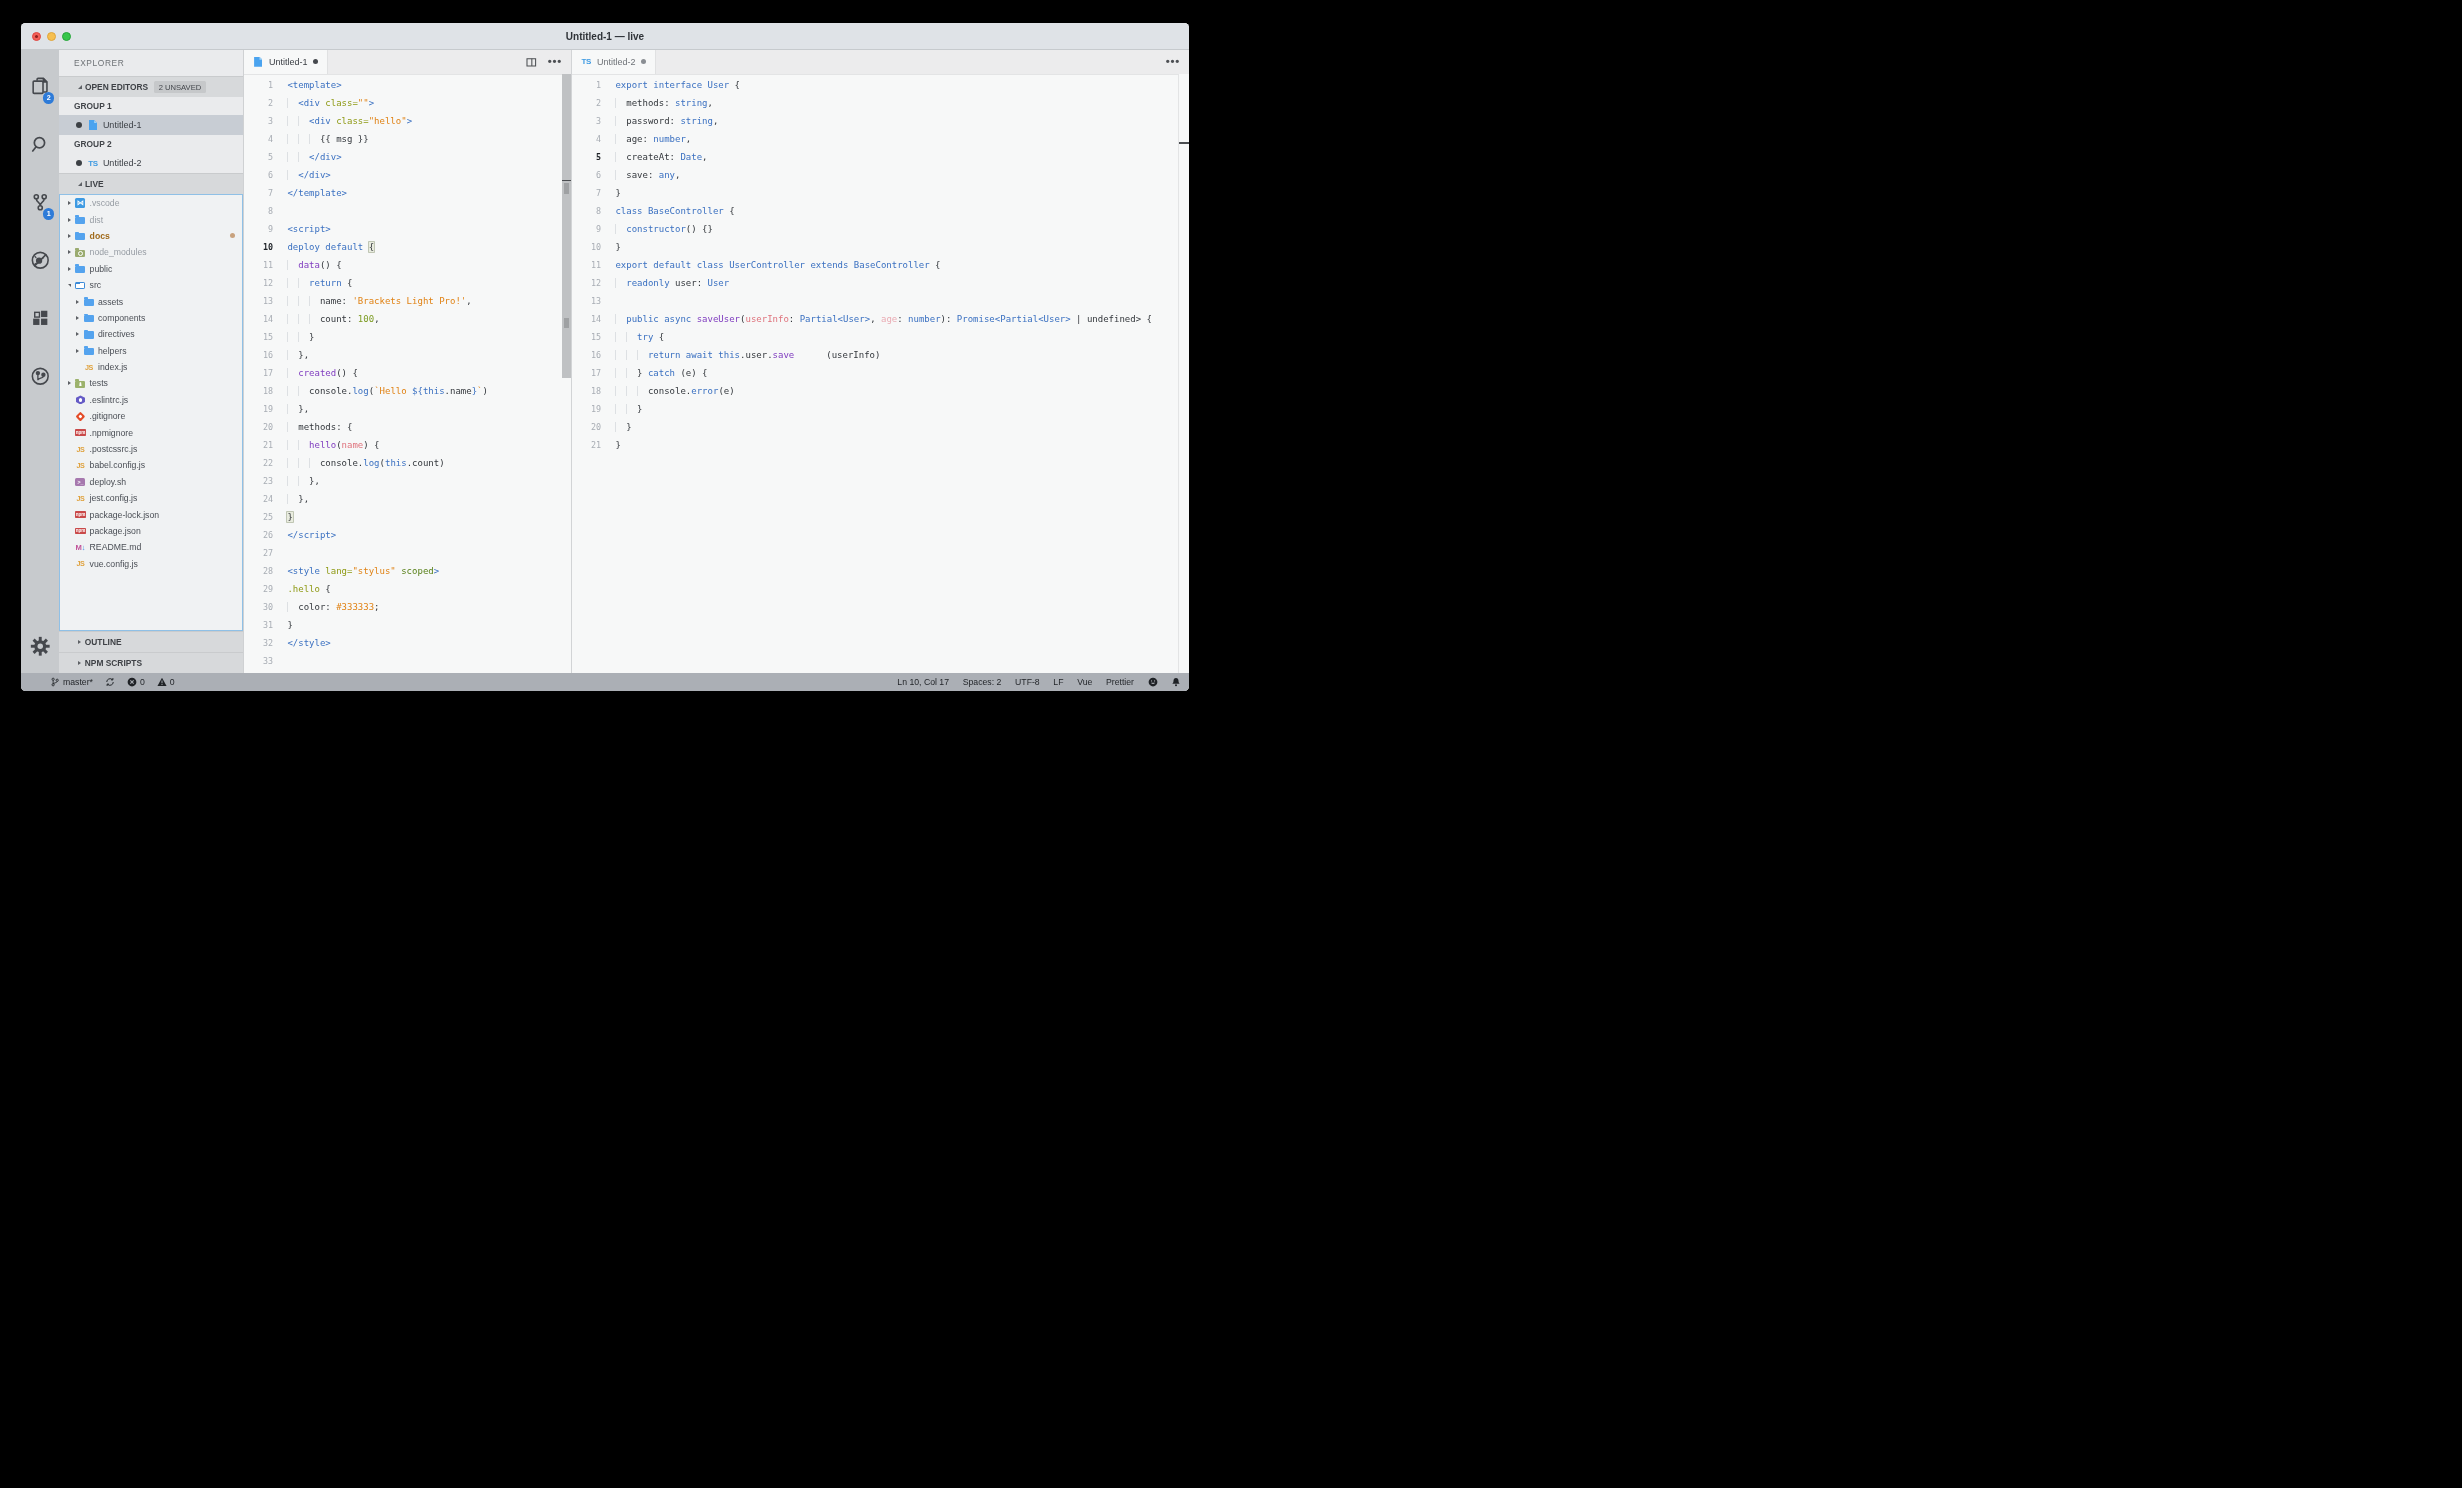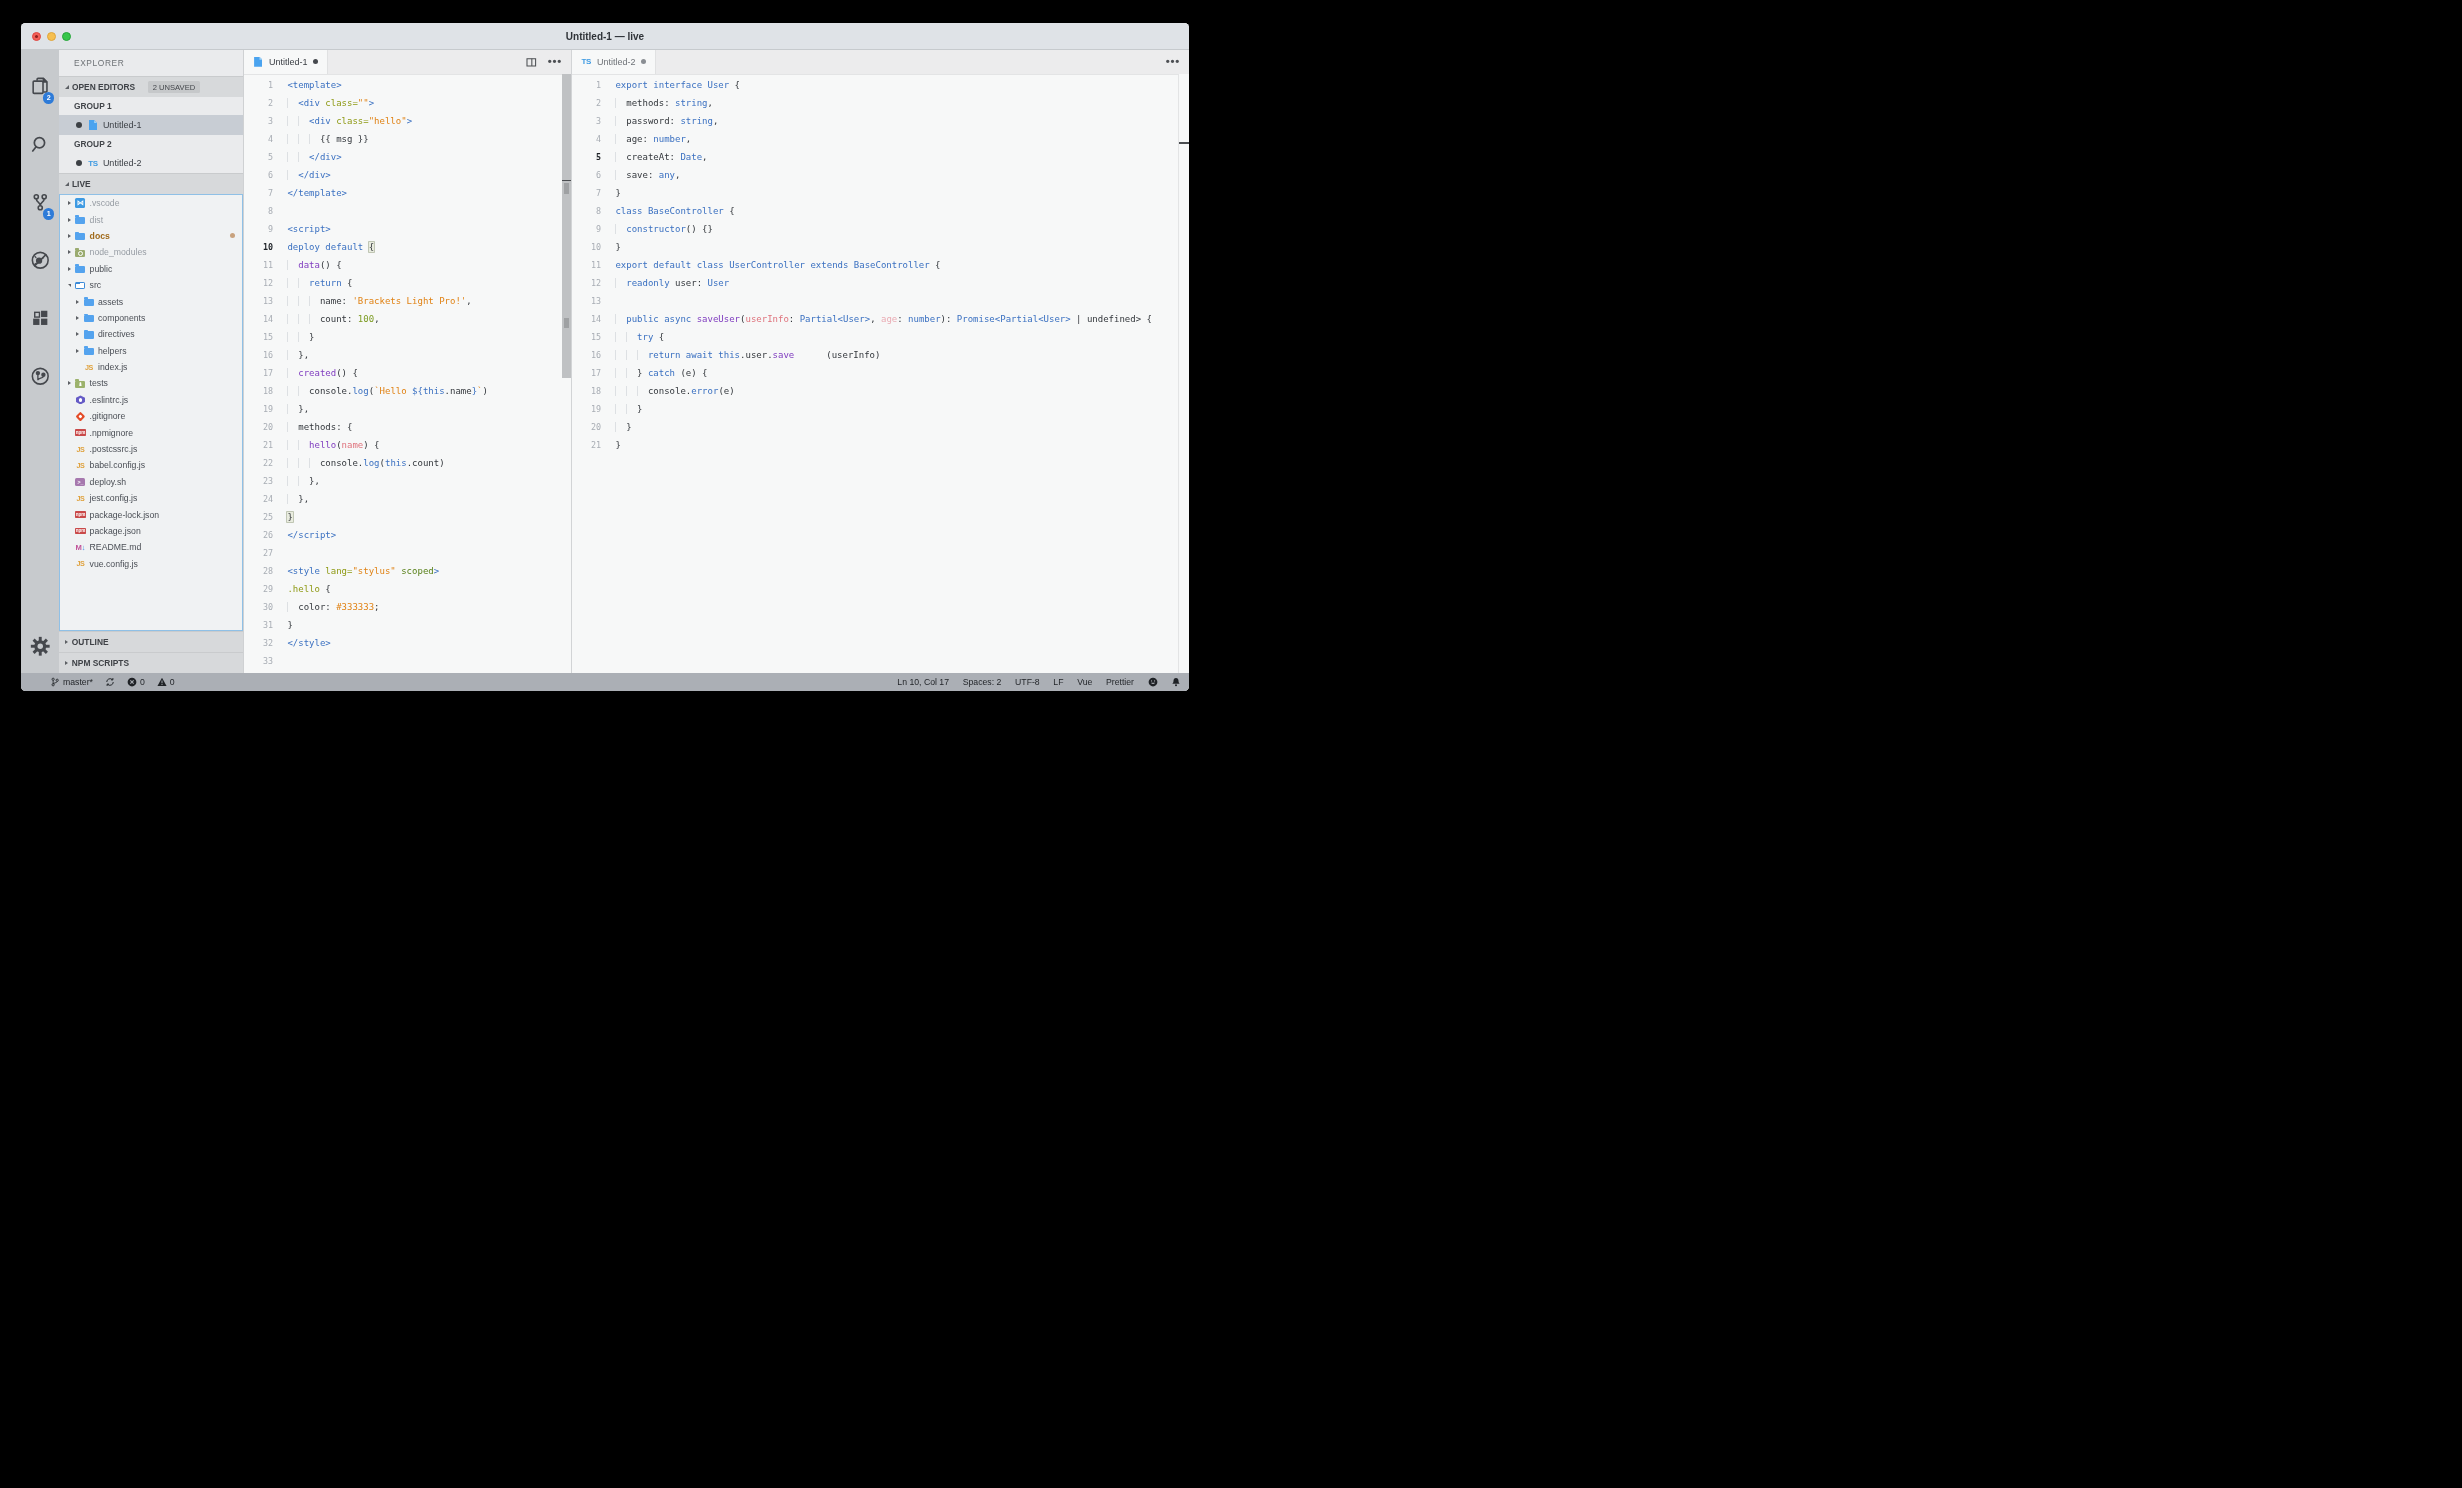--- a/index.html
+++ b/index.html
@@ -18,23 +18,23 @@
   .main{flex:1;display:flex;min-height:0;}
   
   .activitybar{width:38px;background:#c7cacd;flex:none;display:flex;flex-direction:column;align-items:center;padding-top:7.6px;}
   .act{width:38px;height:58px;display:flex;align-items:center;justify-content:center;position:relative;cursor:pointer;}
   .act svg{width:20.5px;height:20.5px;}
   .badge{position:absolute;right:4.6px;bottom:12px;min-width:11.4px;height:11.4px;border-radius:6px;background:#2e7bd8;color:#fff;font-size:7.2px;font-weight:bold;display:flex;align-items:center;justify-content:center;padding:0 1.5px;box-sizing:border-box;}
   .act.gear{margin-top:auto;margin-bottom:7.6px;height:38px;}
   
   .sidebar{width:184px;background:#eaebed;border-right:0.8px solid #cfd1d3;flex:none;display:flex;flex-direction:column;font-size:8.7px;color:#4a4e55;min-height:0;}
   .sb-title{height:26px;line-height:26px;padding-left:15px;font-size:8.4px;letter-spacing:0.6px;color:#6e7276;flex:none;}
-  .sb-section{height:20px;background:#d7d9db;border-top:0.8px solid #c9cbcd;display:flex;align-items:center;padding-left:6px;font-weight:bold;font-size:8.4px;color:#3e4146;flex:none;cursor:pointer;}
+  .sb-section{height:20px;background:#d7d9db;border-top:0.8px solid #c9cbcd;display:flex;align-items:center;padding-left:19px;font-weight:bold;font-size:8.4px;color:#3e4146;flex:none;cursor:pointer;}
   .sb-section .tri{margin-right:3px;}
-  .unsaved-badge{margin-left:13px;background:#c6c8ca;color:#44474c;font-weight:normal;font-size:7.6px;padding:1.5px 4.6px;border-radius:1.5px;}
+  .unsaved-badge{margin-left:6px;background:#c6c8ca;color:#44474c;font-weight:normal;font-size:7.6px;padding:1.5px 4.6px;border-radius:1.5px;}
   .oe-group{height:18px;line-height:18px;padding-left:15px;font-weight:bold;font-size:8.4px;color:#43464b;flex:none;}
   .oe-row{height:20px;display:flex;align-items:center;padding-left:16.7px;flex:none;cursor:pointer;}
   .oe-row.selected{background:#c8cdd4;}
   .dirty{width:6px;height:6px;border-radius:50%;background:#3c4045;margin-right:6px;flex:none;}
   .oe-label{font-size:9px;color:#3d4147;}
   .tree-box{flex:1;background:#f0f2f3;border:0.8px solid #8fc0e6;margin:0;overflow:hidden;min-height:0;}
   .tree-row{height:16.4px;display:flex;align-items:center;position:relative;cursor:pointer;}
   .tree-row .lbl{margin-left:3.8px;white-space:nowrap;}
   .tri{width:0;height:0;border-left:3px solid #5d6065;border-top:2.7px solid transparent;border-bottom:2.7px solid transparent;flex:none;}
   .tri.open{border-left:3.8px solid transparent;border-right:0;border-top:3.8px solid #5d6065;margin-top:2.3px;}

